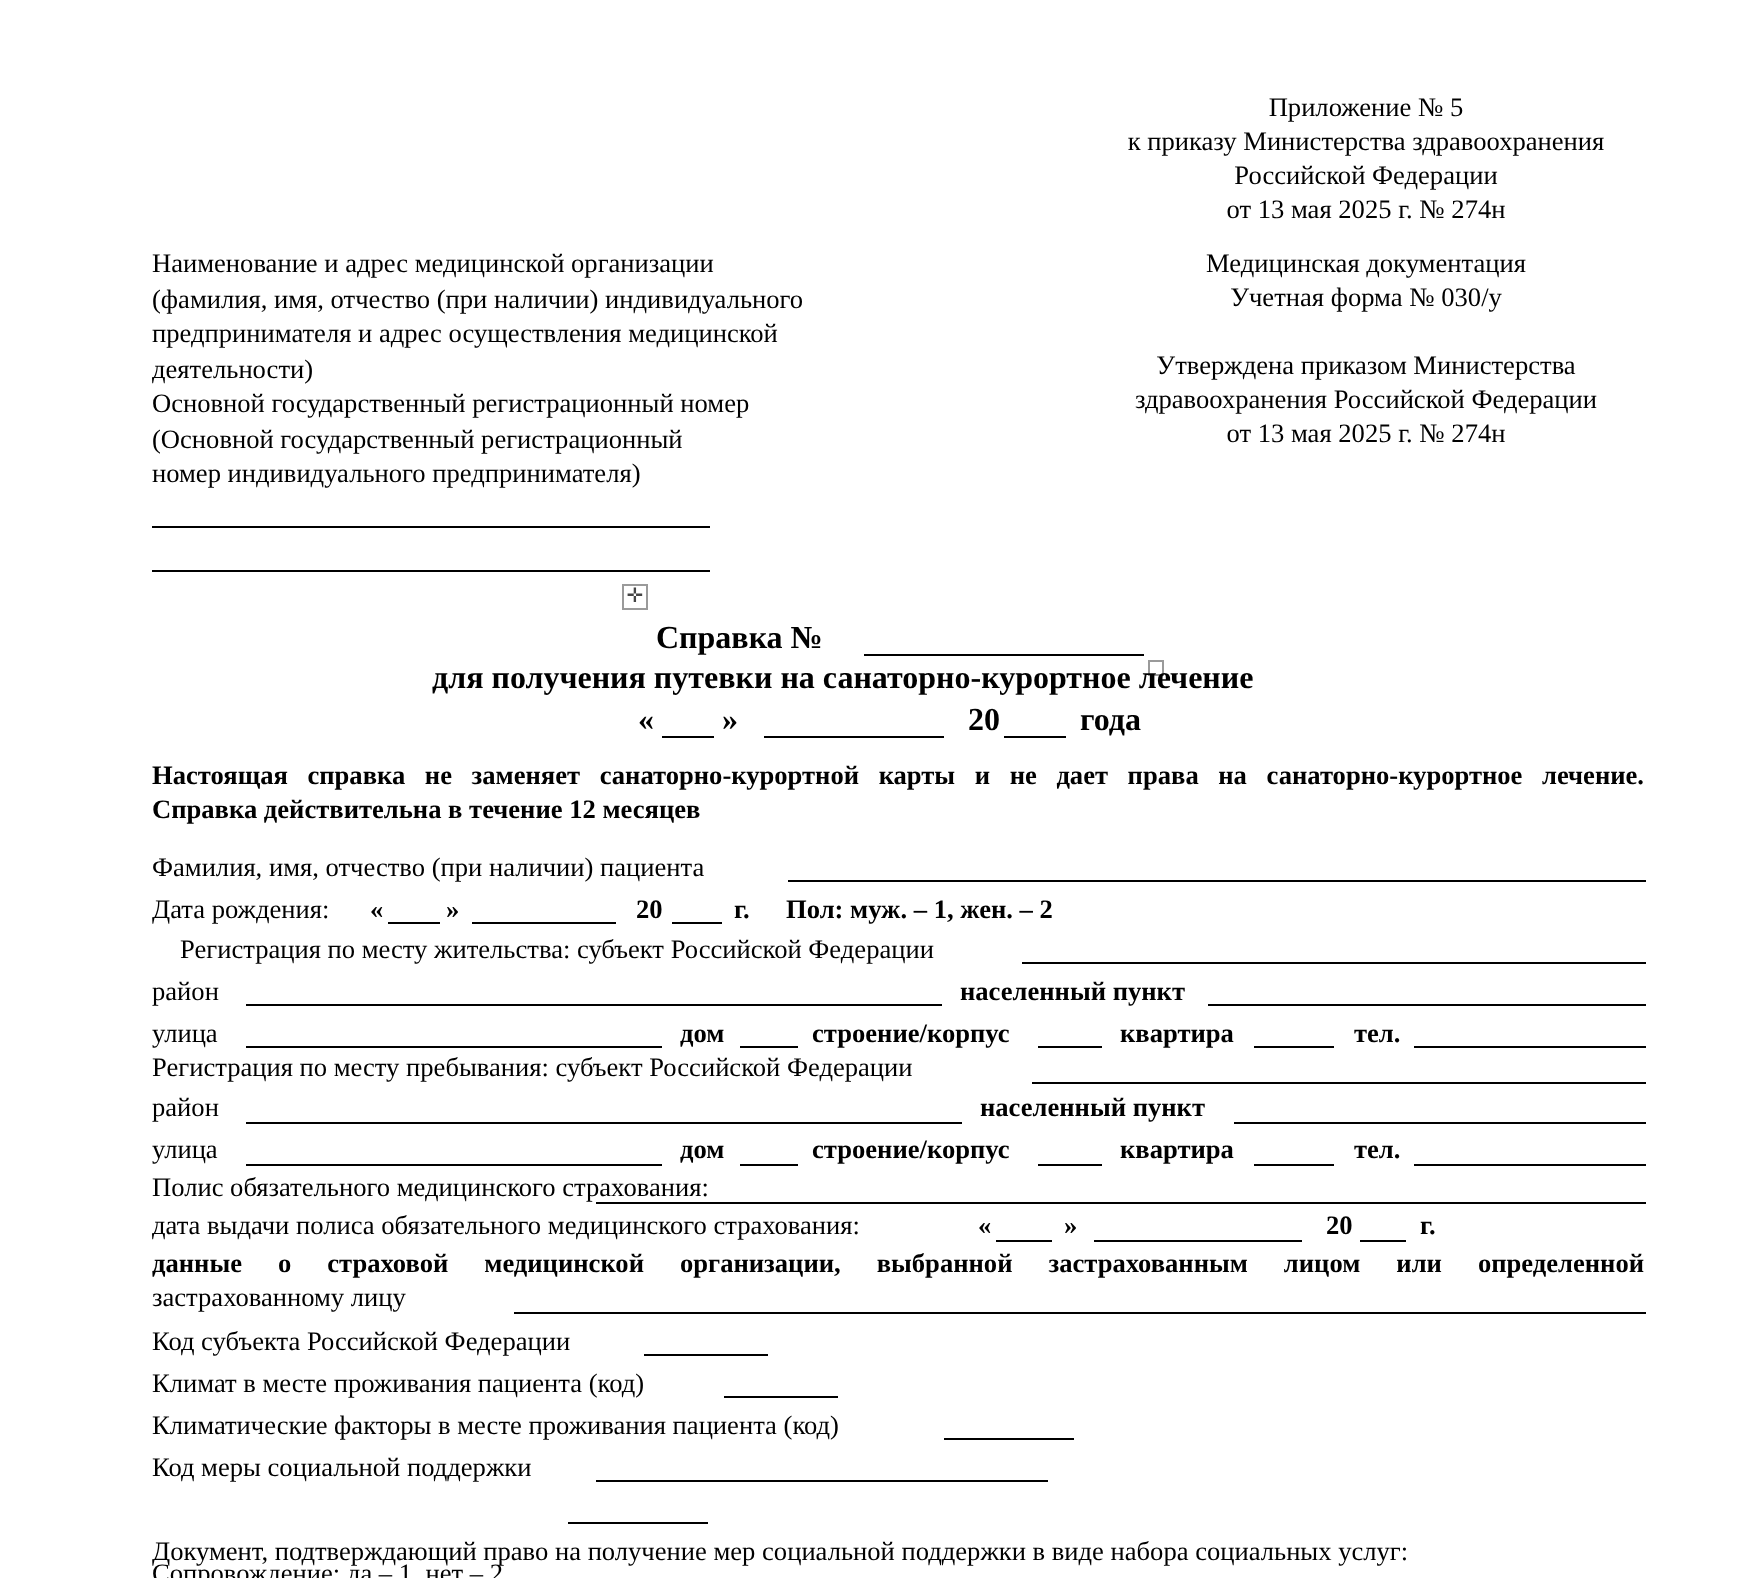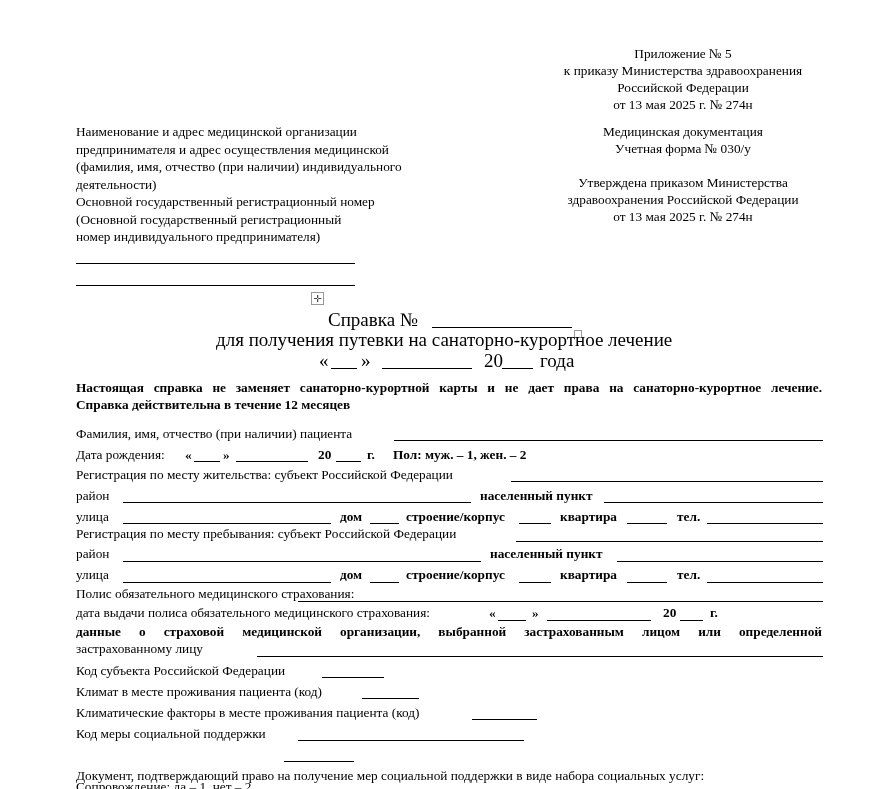--- a/index.html
+++ b/index.html
@@ -3,40 +3,40 @@
 <meta charset="utf-8">
 <style>
   html, body { margin: 0; padding: 0; background: #ffffff; }
   body { width: 882px; height: 789px; overflow: hidden; position: relative;
          font-family: "Liberation Serif", "DejaVu Serif", serif; color: #000; font-size: 13.3px; }
   .abs { position: absolute; white-space: nowrap; line-height: 17px; font-weight: bold; }
   .rblock { position: absolute; left: 530px; width: 306px; text-align: center; line-height: 17px; }
   .lblock { position: absolute; left: 76px; line-height: 17.5px; }
   .uline { position: absolute; border-bottom: 1px solid #000; height: 0; }
   .row { position: absolute; left: 76px; height: 18px; line-height: 18px; white-space: nowrap; }
-  .bold { font-weight: normal; font-size: 19px; }
+  .bold { font-weight: bold; font-size: 16px; }
   .move-handle { position: absolute; left: 311px; top: 292px; width: 13px; height: 13px; border: 1px solid #9a9a9a;
                  box-sizing: border-box; font-size: 10px; line-height: 11px; text-align: center; color: #444; font-family: "DejaVu Sans", sans-serif; }
   .resize-handle { position: absolute; left: 574px; top: 330px; width: 8px; height: 8px; border: 1px solid #9a9a9a; box-sizing: border-box; background:#fff; }
   .just { text-align: justify; text-align-last: justify; }
 </style>
 </head>
 <body>
 
 <div class="rblock" style="top:45px;">
   <div>Приложение № 5</div>
   <div>к приказу Министерства здравоохранения</div>
   <div>Российской Федерации</div>
   <div>от 13 мая 2025 г. № 274н</div>
 </div>
 
 <div class="lblock" style="top:123px;">
   <div>Наименование и адрес медицинской организации</div>
+  <div>(фамилия, имя, отчество (при наличии) индивидуального</div>
   <div>предпринимателя и адрес осуществления медицинской</div>
-  <div>(фамилия, имя, отчество (при наличии) индивидуального</div>
   <div>деятельности)</div>
   <div>Основной государственный регистрационный номер</div>
   <div>(Основной государственный регистрационный</div>
   <div>номер индивидуального предпринимателя)</div>
 </div>
 
 <div class="rblock" style="top:123px;">
   <div>Медицинская документация</div>
   <div>Учетная форма № 030/у</div>
   <div style="height:17px;"></div>
@@ -71,21 +71,21 @@
 <div class="row" style="top:446px;">Дата рождения:</div>
 <div class="abs" style="left:185px; top:446px; line-height:18px;">«</div>
 <div class="uline" style="left:194px; top:461px; width:26px;"></div>
 <div class="abs" style="left:223px; top:446px; line-height:18px;">»</div>
 <div class="uline" style="left:236px; top:461px; width:72px;"></div>
 <div class="abs" style="left:318px; top:446px; line-height:18px;">20</div>
 <div class="uline" style="left:336px; top:461px; width:25px;"></div>
 <div class="abs" style="left:367px; top:446px; line-height:18px;">г.</div>
 <div class="abs" style="left:393px; top:446px; line-height:18px;">Пол: муж. – 1, жен. – 2</div>
 
-<div class="row" style="top:466px;">Регистрация по месту жительства: субъект Российской Федерации</div>
+<div class="row" style="top:466px;margin-left:14px;">Регистрация по месту жительства: субъект Российской Федерации</div>
 <div class="uline" style="left:511px; top:481px; width:312px;"></div>
 
 <div class="row" style="top:487px;">район</div>
 <div class="uline" style="left:123px; top:502px; width:348px;"></div>
 <div class="abs" style="left:480px; top:487px; line-height:18px;">населенный пункт</div>
 <div class="uline" style="left:604px; top:502px; width:219px;"></div>
 
 <div class="row" style="top:508px;">улица</div>
 <div class="uline" style="left:123px; top:523px; width:208px;"></div>
 <div class="abs" style="left:340px; top:508px; line-height:18px;">дом</div>

